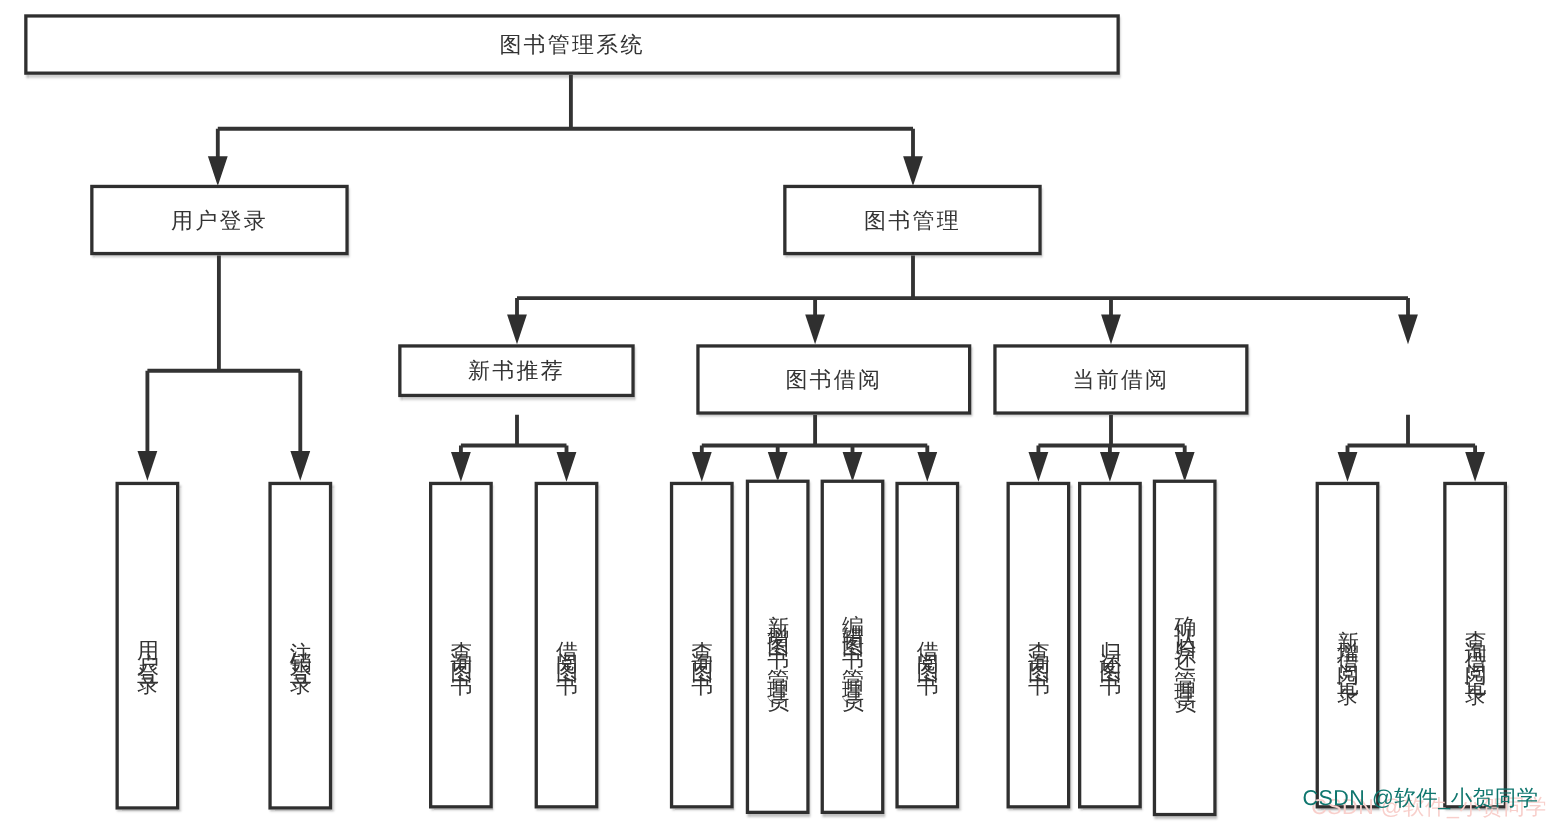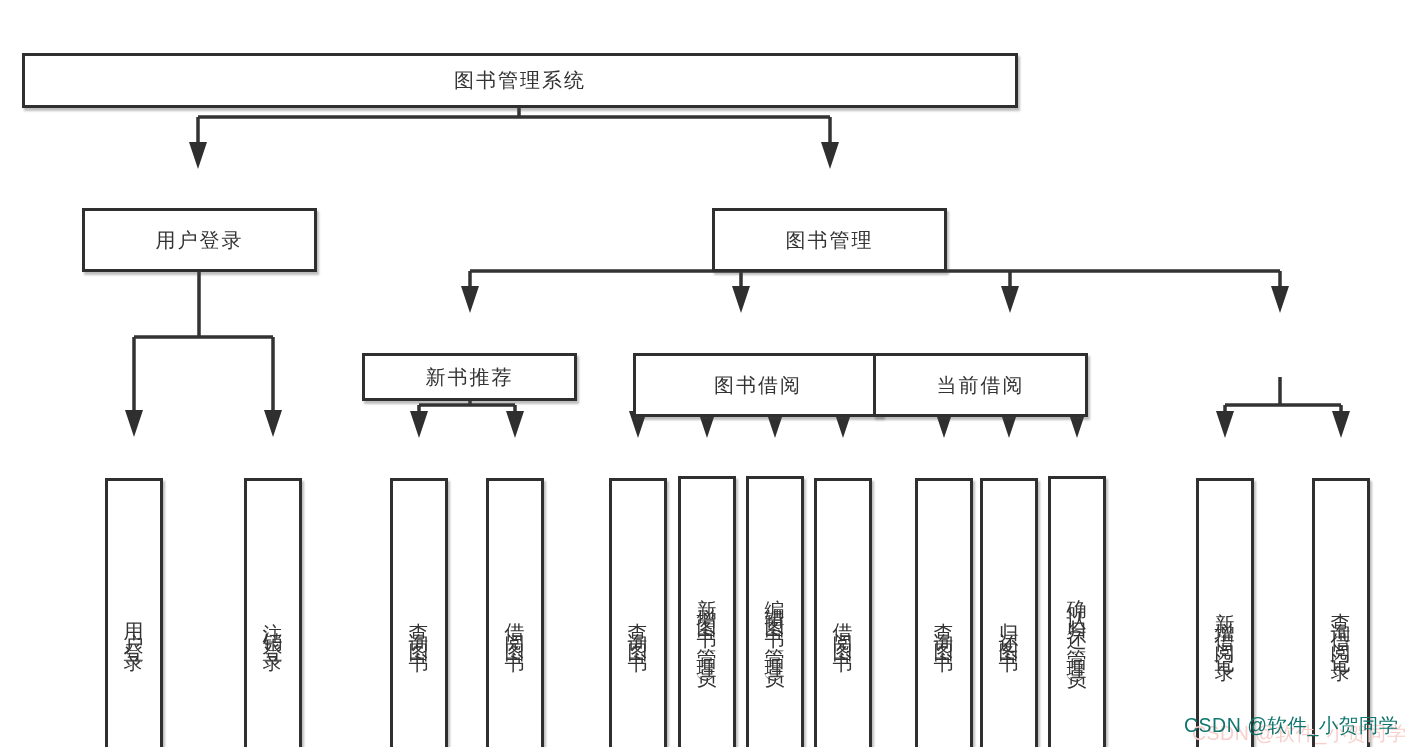--- a/index.html
+++ b/index.html
@@ -25,21 +25,20 @@
     position: absolute;
     box-sizing: border-box;
     background: #ffffff;
     border: 3px solid #2f2f2f;
     box-shadow: 1.5px 2.5px 2px rgba(70,70,70,0.35);
     display: flex;
     align-items: center;
     justify-content: center;
     z-index: 2;
     color: #333333;
-    margin-top: 40px;
   }
   .hnode span {
     font-size: 20px;
     letter-spacing: 2px;
     white-space: nowrap;
   }
   .vnode span {
     writing-mode: vertical-rl;
     text-orientation: mixed;
     font-size: 20px;
@@ -107,21 +106,21 @@
   <div class="node hnode" style="left:712px; top:168px; width:235px; height:64px;">
     <span>图书管理</span>
   </div>
 
   <div class="node hnode" style="left:362px; top:313px; width:215px; height:48px;">
     <span>新书推荐</span>
   </div>
   <div class="node hnode" style="left:633px; top:313px; width:250px; height:64px;">
     <span>图书借阅</span>
   </div>
-  <div class="node hnode" style="left:873px; top:313px; width:215px; height:64px;">
+  <div class="node hnode" style="left:903px; top:313px; width:232px; height:64px;">
     <span>当前借阅</span>
   </div>
 
   <div class="node vnode" style="left:105px; top:438px; width:58px; height:298px;">
     <span>用户登录</span>
   </div>
   <div class="node vnode" style="left:244px; top:438px; width:58px; height:298px;">
     <span>注销登录</span>
   </div>
 

